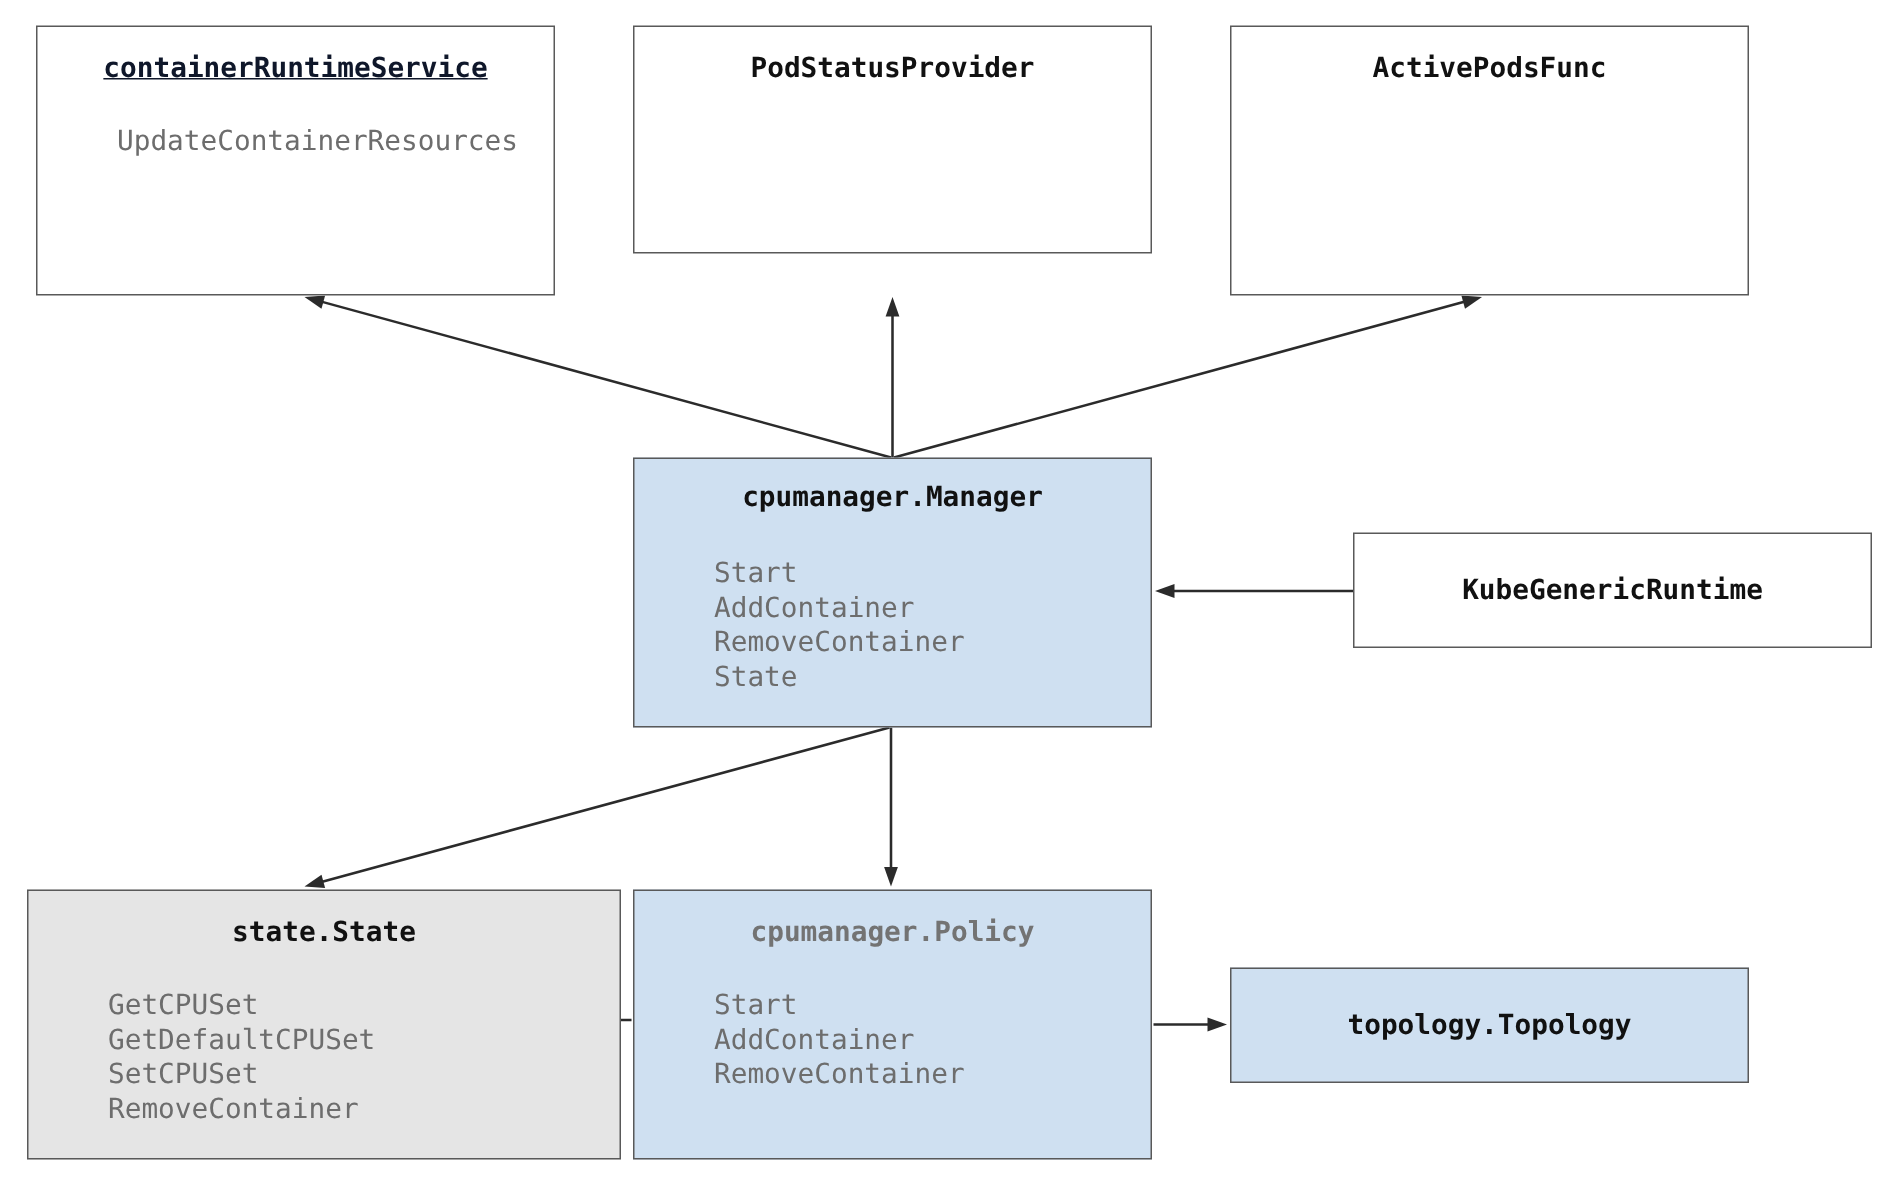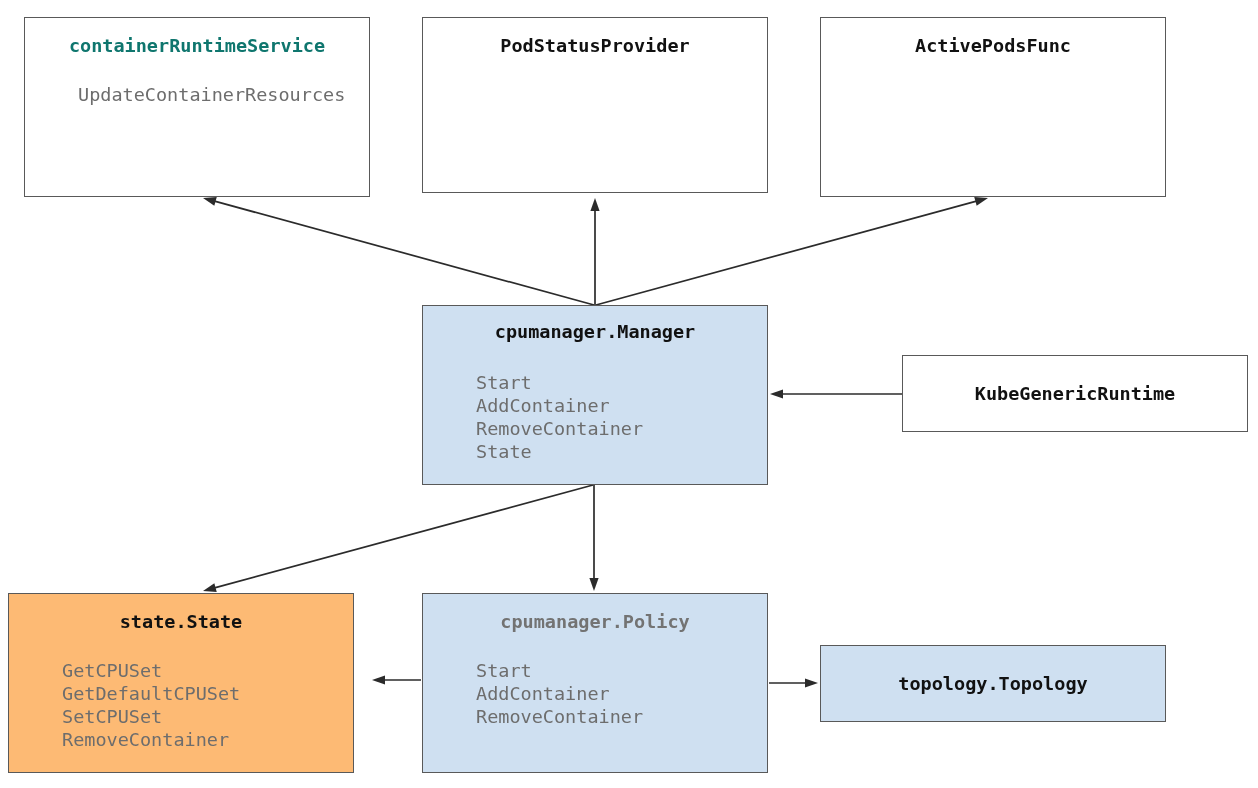--- a/index.html
+++ b/index.html
@@ -95,37 +95,37 @@
         <polygon points="372,680 385,675.4 385,684.6" fill="#2b2b2b"></polygon>
       </g>
       <g>
         <line x1="769" y1="683" x2="807" y2="683" stroke="#2b2b2b" stroke-width="1.7"></line>
         <polygon points="818,683 805,687.6 805,678.4" fill="#2b2b2b"></polygon>
       </g>
     </svg>
 
   <div id="node-layer">
       <div class="node" style="left: 24px; top: 17px; width: 346px; height: 180px; border-color: rgb(89, 89, 89); background: rgb(255, 255, 255);">
-        <div class="node-title" style="color: #0f766e; top: 17px;">containerRuntimeService</div>
+        <div class="node-title" style="color: #0f172a; top: 17px; text-decoration: underline;">containerRuntimeService</div>
         <div class="node-methods" style="color: rgb(109, 109, 109); left: 10px; top: 65px;"><div>UpdateContainerResources</div></div>
       </div>
-      <div class="node" style="left: 422px; top: 17px; width: 346px; height: 176px; border-color: rgb(89, 89, 89); background: rgb(255, 255, 255);">
+      <div class="node" style="left: 422px; top: 17px; width: 346px; height: 152px; border-color: rgb(89, 89, 89); background: rgb(255, 255, 255);">
         <div class="node-title" style="color: rgb(17, 17, 17); top: 17px;">PodStatusProvider</div>
       </div>
       <div class="node" style="left: 820px; top: 17px; width: 346px; height: 180px; border-color: rgb(89, 89, 89); background: rgb(255, 255, 255);">
         <div class="node-title" style="color: rgb(17, 17, 17); top: 17px;">ActivePodsFunc</div>
       </div>
       <div class="node filled" style="left: 422px; top: 305px; width: 346px; height: 180px; border-color: rgb(89, 89, 89); background: rgb(207, 224, 241);">
         <div class="node-title" style="color: rgb(17, 17, 17); top: 15px;">cpumanager.Manager</div>
         <div class="node-methods" style="color: rgb(109, 109, 109); left: 10px; top: 65px;"><div>Start</div><div>AddContainer</div><div>RemoveContainer</div><div>State</div></div>
       </div>
       <div class="node" style="left: 902px; top: 355px; width: 346px; height: 77px; border-color: rgb(89, 89, 89); background: rgb(255, 255, 255); padding-left: 20px;">
         <div class="node-title" style="color: rgb(17, 17, 17); top: 27px;">KubeGenericRuntime</div>
       </div>
-      <div class="node filled" style="left: 8px; top: 593px; width: 346px; height: 180px; border-color: rgb(89, 89, 89); background: #fdba74;">
+      <div class="node filled" style="left: 18px; top: 593px; width: 396px; height: 180px; border-color: rgb(89, 89, 89); background: #e5e5e5;">
         <div class="node-title" style="color: rgb(17, 17, 17); top: 17px;">state.State</div>
         <div class="node-methods" style="color: rgb(109, 109, 109); left: 10px; top: 65px;"><div>GetCPUSet</div><div>GetDefaultCPUSet</div><div>SetCPUSet</div><div>RemoveContainer</div></div>
       </div>
       <div class="node filled" style="left: 422px; top: 593px; width: 346px; height: 180px; border-color: rgb(89, 89, 89); background: rgb(207, 224, 241);">
         <div class="node-title" style="color: #737373; top: 17px;">cpumanager.Policy</div>
         <div class="node-methods" style="color: rgb(109, 109, 109); left: 10px; top: 65px;"><div>Start</div><div>AddContainer</div><div>RemoveContainer</div></div>
       </div>
       <div class="node filled" style="left: 820px; top: 645px; width: 346px; height: 77px; border-color: rgb(89, 89, 89); background: rgb(207, 224, 241);">
         <div class="node-title" style="color: rgb(17, 17, 17); top: 27px;">topology.Topology</div>
       </div>

